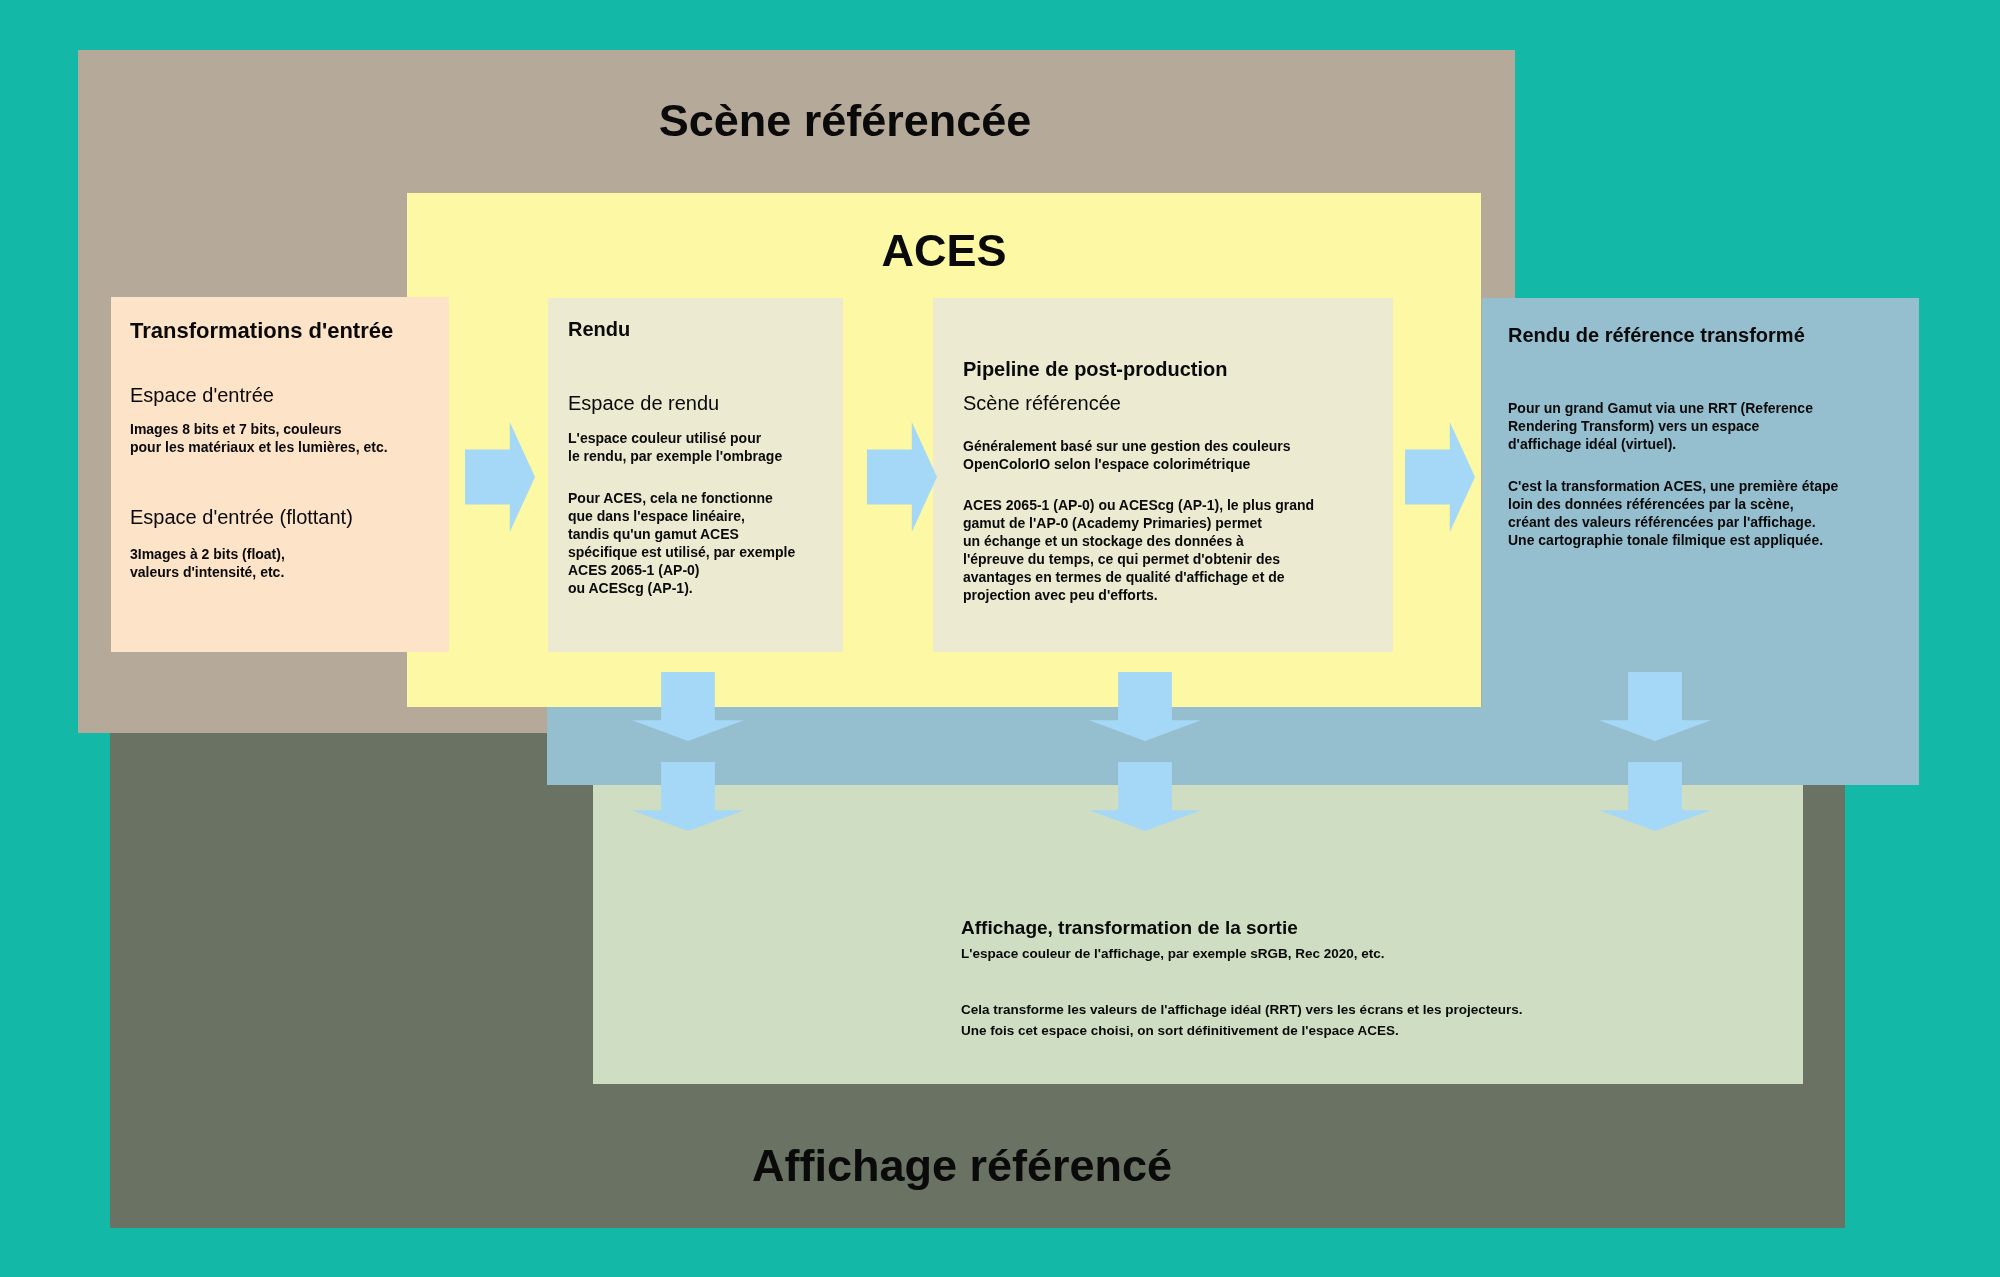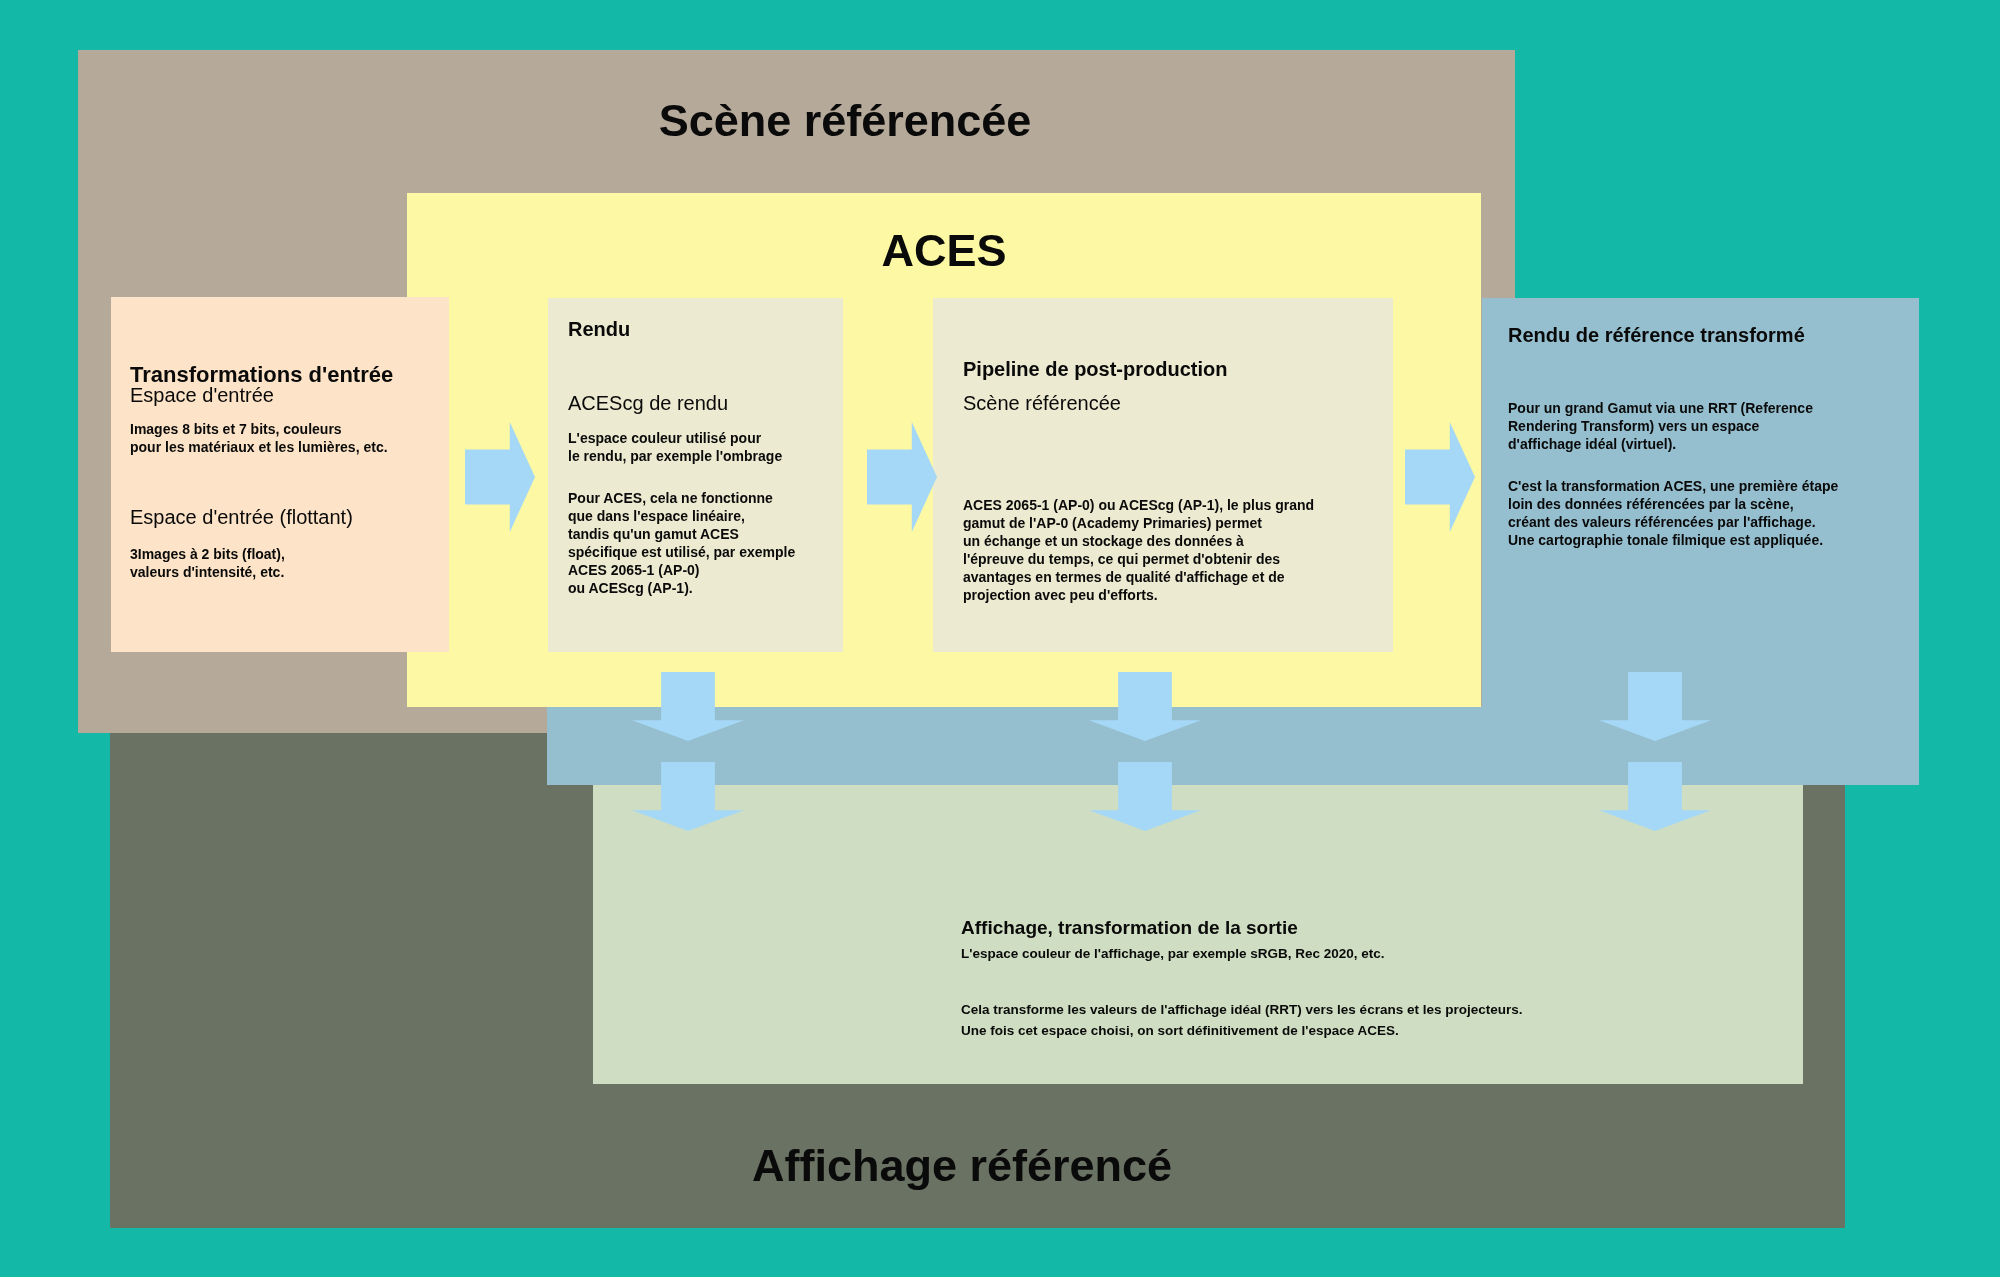--- a/index.html
+++ b/index.html
@@ -50,41 +50,43 @@
 
   <div class="rect" style="left:111px;top:297px;width:338px;height:355px;background:#fde3c7;"></div>
   <div class="rect" style="left:548px;top:298px;width:295px;height:354px;background:#ecead0;"></div>
   <div class="rect" style="left:933px;top:298px;width:460px;height:354px;background:#ecead0;"></div>
   <div class="rect" style="left:593px;top:785px;width:1210px;height:299px;background:#cfdec2;"></div>
 
   <div class="big-title" style="left:845px;top:95px;">Scène référencée</div>
   <div class="big-title" style="left:944px;top:225px;">ACES</div>
   <div class="big-title" style="left:962px;top:1140px;">Affichage référencé</div>
 
-  <div class="box-title" style="left:130px;top:318px;font-size:22px;margin-top:44px;">Transformations d'entrée</div>
+  <div class="box-title" style="left:130px;top:318px;font-size:22px;">Transformations d'entrée</div>
   <div class="box-sub" style="left:130px;top:384px;">Espace d'entrée</div>
   <div class="box-body" style="left:130px;top:420px;">Images 8 bits et 7 bits, couleurs
 pour les matériaux et les lumières, etc.</div>
   <div class="box-sub" style="left:130px;top:506px;text-align:right;">Espace d'entrée (flottant)</div>
   <div class="box-body" style="left:130px;top:545px;">3Images à 2 bits (float),
 valeurs d'intensité, etc.</div>
 
   <div class="box-title" style="left:568px;top:318px;">Rendu</div>
-  <div class="box-sub" style="left:568px;top:392px;">ACEScg de rendu</div>
+  <div class="box-sub" style="left:568px;top:392px;">Espace de rendu</div>
   <div class="box-body" style="left:568px;top:429px;">L'espace couleur utilisé pour
 le rendu, par exemple l'ombrage</div>
   <div class="box-body" style="left:568px;top:489px;">Pour ACES, cela ne fonctionne
 que dans l'espace linéaire,
 tandis qu'un gamut ACES
 spécifique est utilisé, par exemple
 ACES 2065-1 (AP-0)
 ou ACEScg (AP-1).</div>
 
   <div class="box-title" style="left:963px;top:323px;margin-top:35px;">Pipeline de post-production</div>
   <div class="box-sub" style="left:963px;top:392px;">Scène référencée</div>
+  <div class="box-body" style="left:963px;top:437px;">Généralement basé sur une gestion des couleurs
+OpenColorIO selon l'espace colorimétrique</div>
   <div class="box-body" style="left:963px;top:496px;">ACES 2065-1 (AP-0) ou ACEScg (AP-1), le plus grand
 gamut de l'AP-0 (Academy Primaries) permet
 un échange et un stockage des données à
 l'épreuve du temps, ce qui permet d'obtenir des
 avantages en termes de qualité d'affichage et de
 projection avec peu d'efforts.</div>
 
   <div class="box-title" style="left:1508px;top:324px;">Rendu de référence transformé</div>
   <div class="box-body" style="left:1508px;top:477px;">C'est la transformation ACES, une première étape
 loin des données référencées par la scène,

